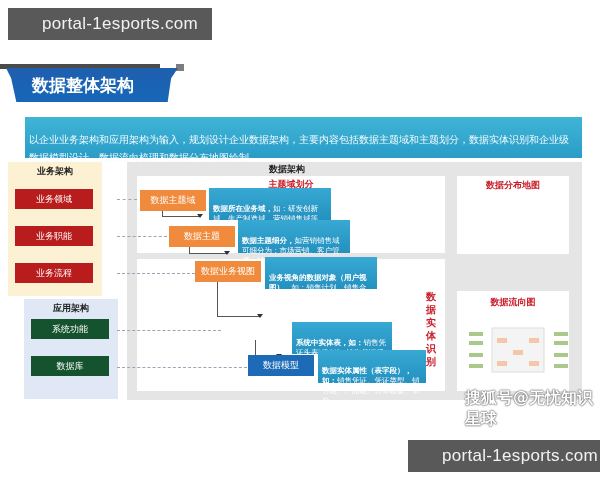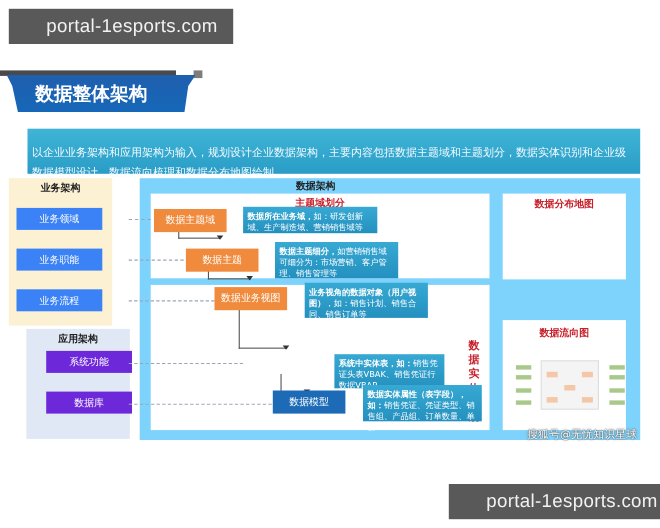--- a/index.html
+++ b/index.html
@@ -18,40 +18,40 @@
                color:#fff; font-weight:bold; font-size:17px; display:flex; align-items:center;
                padding-left:26px; box-sizing:border-box; }
 
   .intro { position:absolute; left:25px; top:117px; width:557px; height:41px;
            background:linear-gradient(#3fb5d6,#2a9cc7); color:#f4fbff; font-size:10px; line-height:18px;
            padding:14px 4px; box-sizing:border-box; }
 
   .biz-panel { position:absolute; left:8px; top:162px; width:94px; height:134px; background:#fdf1d4; }
   .app-panel { position:absolute; left:24px; top:299px; width:94px; height:100px; background:#dfe8f4; }
   .panel-title { text-align:center; font-weight:bold; font-size:9px; color:#222; margin-top:3px; }
-  .biz-btn { position:absolute; left:7px; width:78px; height:20px; background:#3b82f6; color:#fff;
+  .biz-btn { position:absolute; left:7px; width:78px; height:20px; background:#b91c1c; color:#fff;
              font-size:9px; display:flex; align-items:center; justify-content:center; }
-  .app-btn { position:absolute; left:7px; width:78px; height:20px; background:#6d28d9; color:#fff;
-             font-size:9px; display:flex; align-items:center; justify-content:center;margin-left:11px; }
+  .app-btn { position:absolute; left:7px; width:78px; height:20px; background:#14532d; color:#fff;
+             font-size:9px; display:flex; align-items:center; justify-content:center; }
 
-  .data-panel { position:absolute; left:127px; top:162px; width:455px; height:238px; background:#7dd3fc; }
+  .data-panel { position:absolute; left:127px; top:162px; width:455px; height:238px; background:#e5e5e5; }
   .data-title { position:absolute; left:0; top:1px; width:320px; text-align:center; font-weight:bold; font-size:9px; color:#222; }
   .box-white { position:absolute; background:#ffffff; }
   .red-title { color:#c8202a; font-weight:bold; font-size:9px; text-align:center; }
   .orange { position:absolute; background:#f08a3c; color:#fff; font-size:9px; display:flex; align-items:center; justify-content:center; }
   .blue { position:absolute; background:#1d6ab6; color:#fff; font-size:9px; display:flex; align-items:center; justify-content:center; }
   .desc { position:absolute; background:linear-gradient(#37a9d3,#2490bf); color:#fff; font-size:7.5px; line-height:10px;
-          padding:4px 4px; box-sizing:border-box;margin-left:12px; }
+          padding:16px 4px; box-sizing:border-box; }
   .desc b { font-weight:bold; }
   .vert { position:absolute; color:#c8202a; font-weight:bold; font-size:10px; width:12px; line-height:13px; text-align:center; }
   .dotline { position:absolute; height:0; border-top:1px dashed #9aa6b6; }
   .conn { position:absolute; border-left:1px solid #555; border-bottom:1px solid #555; }
   .arrow { position:absolute; width:0; height:0; border-left:3px solid transparent; border-right:3px solid transparent; border-top:4px solid #333; }
   .flow-thumb { position:absolute; left:10px; top:35px; width:103px; height:50px; }
-  .sohu { position:absolute; left:479px; top:388px; font-size:10px; color:#ffffff; text-shadow:0 0 2px #555, 0 0 1px #333; }
+  .sohu { position:absolute; left:465px; top:388px; font-size:16px; color:#ffffff; text-shadow:0 0 2px #555, 0 0 1px #333;font-weight:bold; }
 </style>
 </head>
 <body>
 
 <div class="wm wm-top">portal-1esports.com</div>
 
 <div class="title-bar"></div>
 <div class="title-bar-cap"></div>
 <div class="title-tab">
     <span>数据整体架构</span>
@@ -72,21 +72,21 @@
   <div class="app-btn" style="top:57px">数据库</div>
 </div>
 
 <div class="data-panel">
   <div class="data-title">数据架构</div>
 
   <div class="box-white" style="left:10px;top:14px;width:308px;height:77px">
     <div class="red-title" style="margin-top:2px">主题域划分</div>
   </div>
   <div class="box-white" style="left:10px;top:97px;width:308px;height:132px"></div>
-  <div class="vert" style="left:298px;top:146px">数据实体识别</div>
+  <div class="vert" style="left:298px;top:128px">数据实体识别</div>
 
   <div class="box-white" style="left:330px;top:14px;width:112px;height:78px">
     <div class="red-title" style="margin-top:3px">数据分布地图</div>
   </div>
   <div class="box-white" style="left:330px;top:129px;width:112px;height:100px">
     <div class="red-title" style="margin-top:5px">数据流向图</div>
     <svg class="flow-thumb" viewBox="0 0 103 50">
       <rect x="25" y="2" width="52" height="44" fill="#f4f4f4" stroke="#ddd"></rect>
       <g fill="#a9c98b">
           <rect x="2" y="6" width="14" height="4"></rect>

